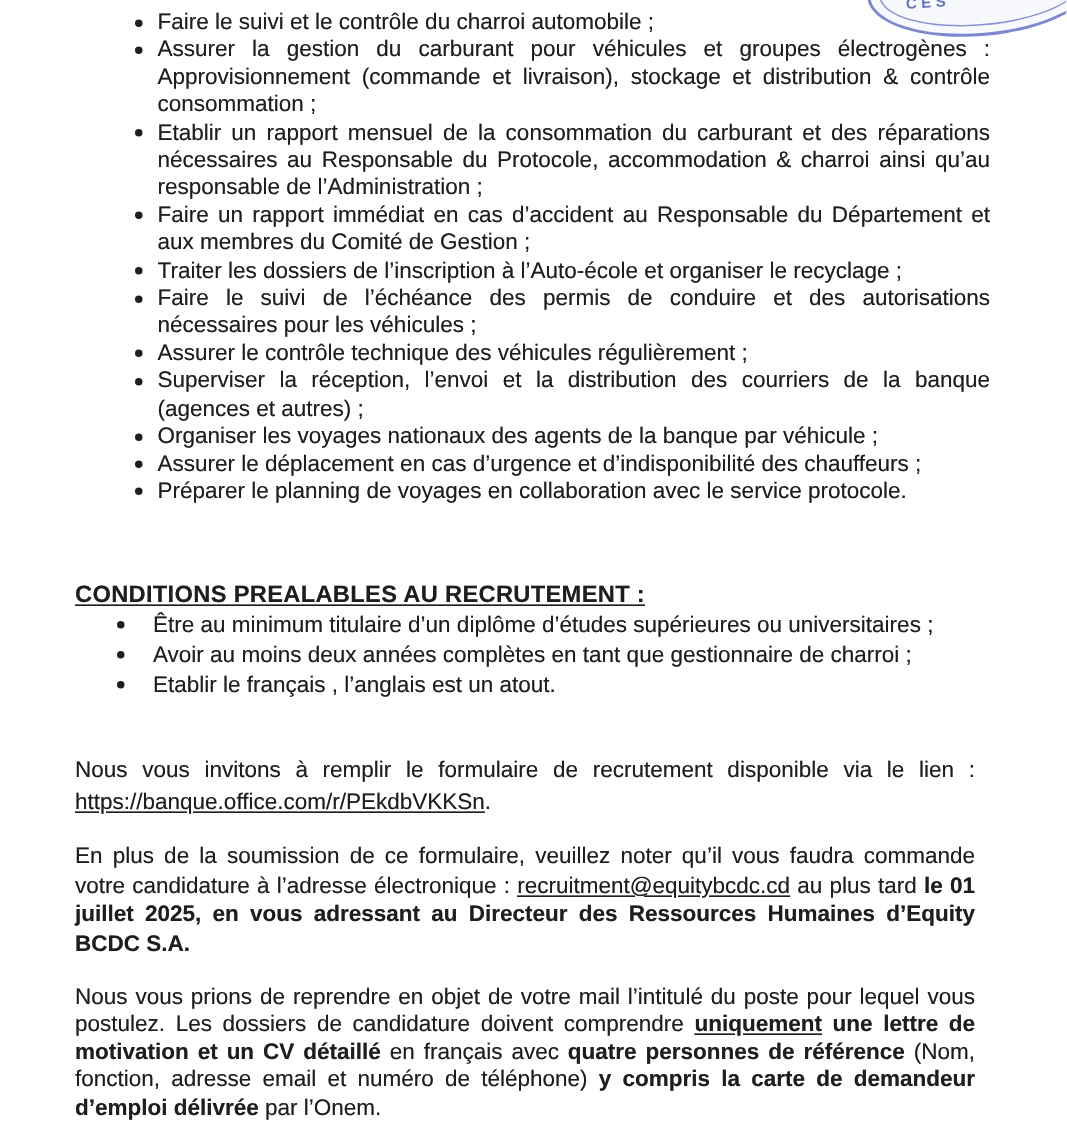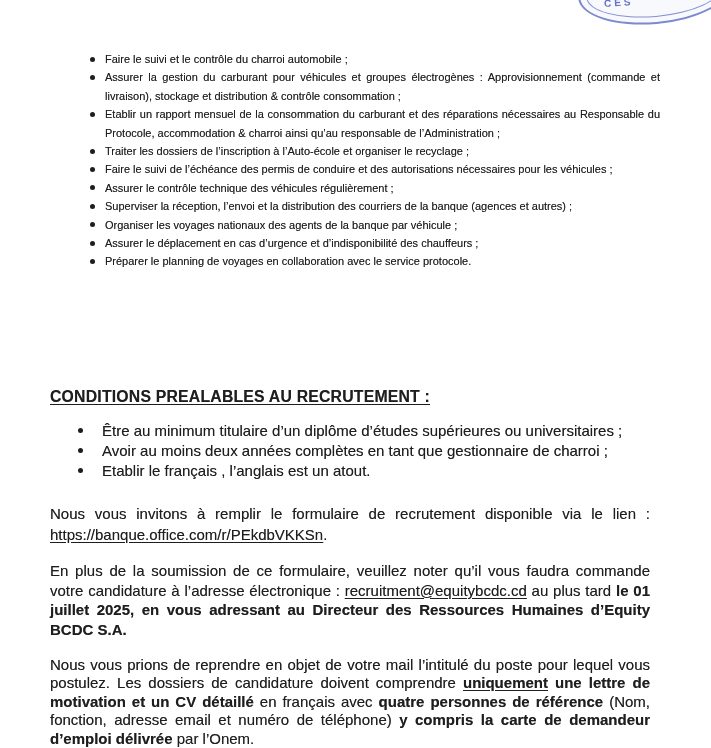--- a/index.html
+++ b/index.html
@@ -19,23 +19,23 @@
     border:1.6px solid rgba(88,104,194,.72);border-radius:50%;
   }
   .stamp-text{
     position:absolute;left:604px;top:-3px;margin:0;
     color:rgba(78,94,190,.88);font-size:10px;font-weight:bold;letter-spacing:3px;
     transform:rotate(-4deg);text-shadow:none;
   }
   
   ul{margin:0;padding:0;list-style:none;position:absolute;}
   li{position:relative;}
-  .duties{top:6px;left:88px;width:572px;font-size:11px;line-height:18.4px;margin-top:44px;}
+  .duties{top:6px;left:88px;width:572px;font-size:15px;line-height:18.4px;}
   .duties li{padding-left:17px;text-align:justify;}
-  .conditions{top:421px;left:76px;width:606px;font-size:15px;line-height:20px;}
+  .conditions{top:407px;left:76px;width:606px;font-size:15px;line-height:20px;}
   .conditions li{padding-left:26px;text-align:left;}
   .duties li::before,.conditions li::before{
     content:"";position:absolute;left:2px;top:6.5px;width:5px;height:5px;
     border-radius:50%;background:#1e1e1e;
   }
   
   .heading{
     position:absolute;top:388px;left:50px;margin:0;
     font-size:15.8px;font-weight:bold;text-decoration:underline;
     text-underline-offset:2px;letter-spacing:.2px;white-space:nowrap;
@@ -56,20 +56,21 @@
 
   <div class="stamp">
     <div class="stamp-inner"></div>
   </div>
   <p class="stamp-text">CES</p>
 
   <ul class="duties">
       <li>Faire le suivi et le contrôle du charroi automobile ;</li>
       <li>Assurer la gestion du carburant pour véhicules et groupes électrogènes : Approvisionnement (commande et livraison), stockage et distribution &amp; contrôle consommation ;</li>
       <li>Etablir un rapport mensuel de la consommation du carburant et des réparations nécessaires au Responsable du Protocole, accommodation &amp; charroi ainsi qu’au responsable de l’Administration ;</li>
+      <li>Faire un rapport immédiat en cas d’accident au Responsable du Département et aux membres du Comité de Gestion ;</li>
       <li>Traiter les dossiers de l’inscription à l’Auto-école et organiser le recyclage ;</li>
       <li>Faire le suivi de l’échéance des permis de conduire et des autorisations nécessaires pour les véhicules ;</li>
       <li>Assurer le contrôle technique des véhicules régulièrement ;</li>
       <li>Superviser la réception, l’envoi et la distribution des courriers de la banque (agences et autres) ;</li>
       <li>Organiser les voyages nationaux des agents de la banque par véhicule ;</li>
       <li>Assurer le déplacement en cas d’urgence et d’indisponibilité des chauffeurs ;</li>
       <li>Préparer le planning de voyages en collaboration avec le service protocole.</li>
     </ul>
 
   <h2 class="heading">CONDITIONS PREALABLES AU RECRUTEMENT :</h2>

